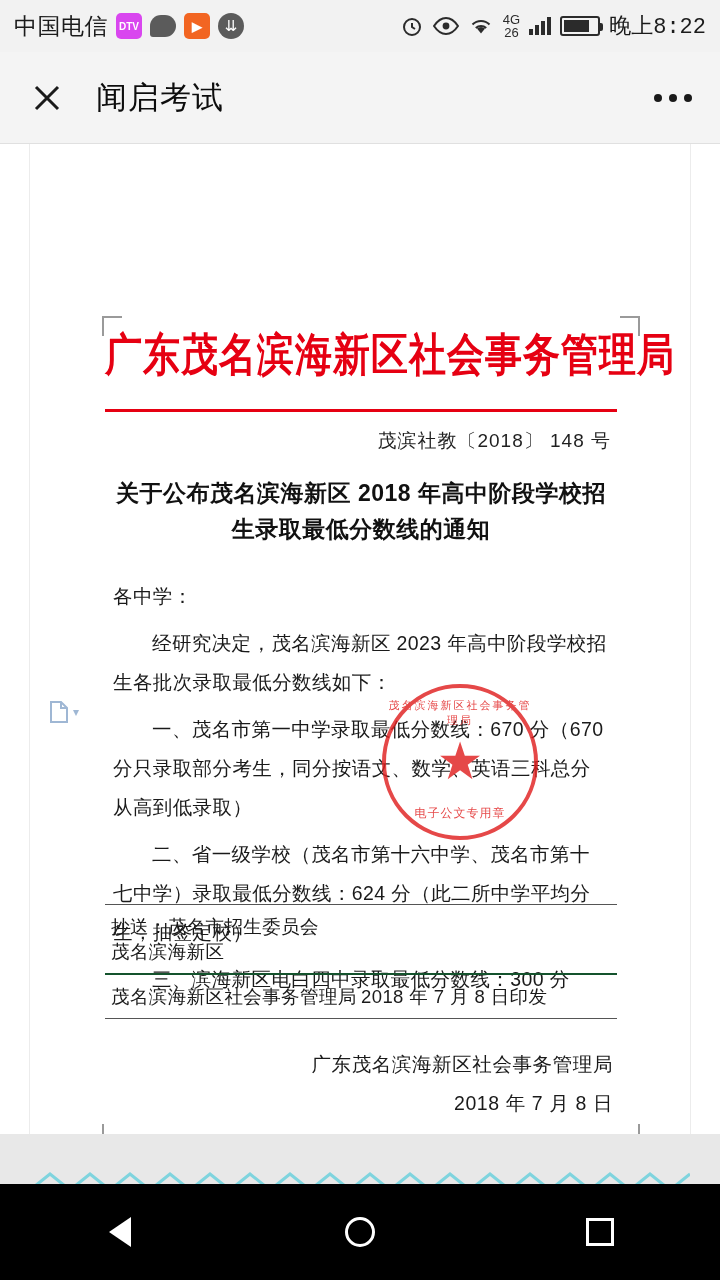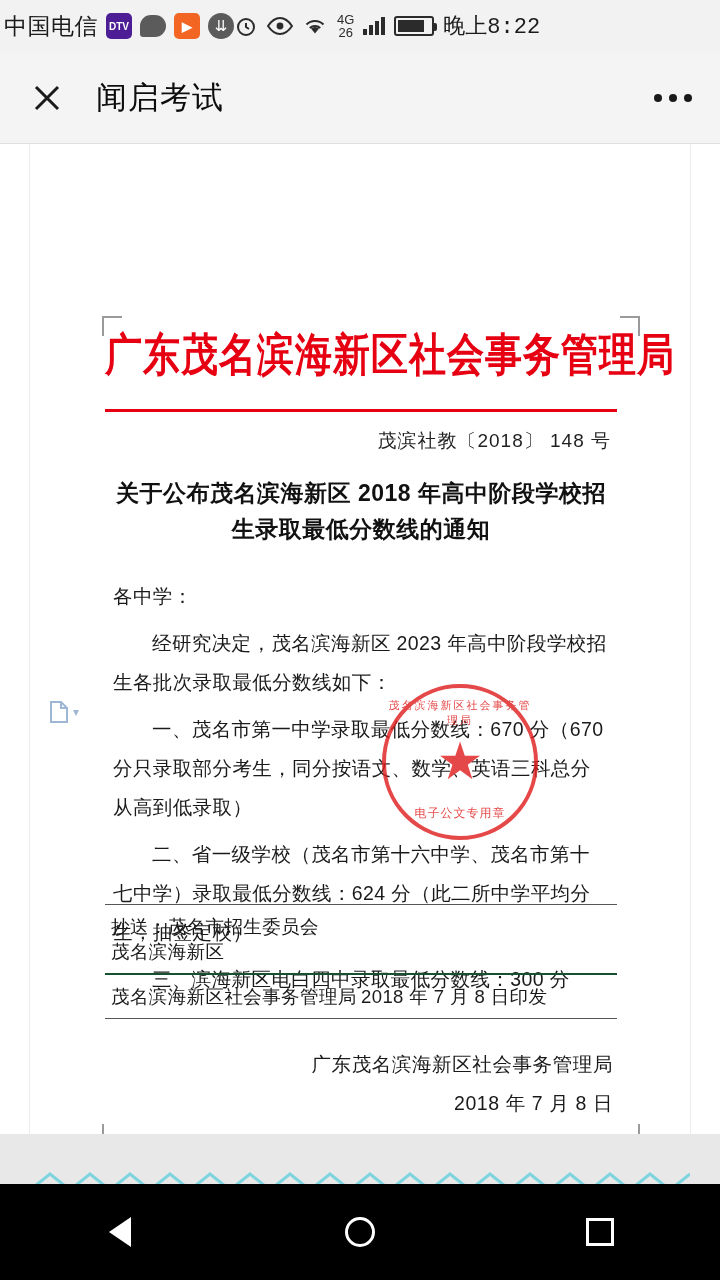--- a/index.html
+++ b/index.html
@@ -14,21 +14,22 @@
     overflow: hidden;
     position: relative;
   }
 
   
   .statusbar {
     height: 52px;
     background: #f2f2f2;
     display: flex;
     align-items: center;
-    padding: 0 4px;
+    justify-content: space-between;
+    padding: 0 14px;
     box-sizing: border-box;
   }
   .status-left {
     display: flex;
     align-items: center;
     gap: 8px;
   }
   .carrier {
     font-size: 23px;
     color: #1b1b1b;
@@ -38,21 +39,21 @@
     width: 26px;
     height: 26px;
     border-radius: 5px;
     display: inline-flex;
     align-items: center;
     justify-content: center;
     font-size: 13px;
     color: #fff;
     font-weight: bold;
   }
-  .ico-green { background: #4c1d95; }
+  .ico-green { background: #d946ef; }
   .ico-orange { background: #f26522; }
   .ico-chat {
     width: 26px; height: 22px;
     background: #5b5b5b;
     border-radius: 11px 11px 11px 3px;
     position: relative;
   }
   .ico-arrow {
     width: 26px; height: 26px;
     border-radius: 50%;

